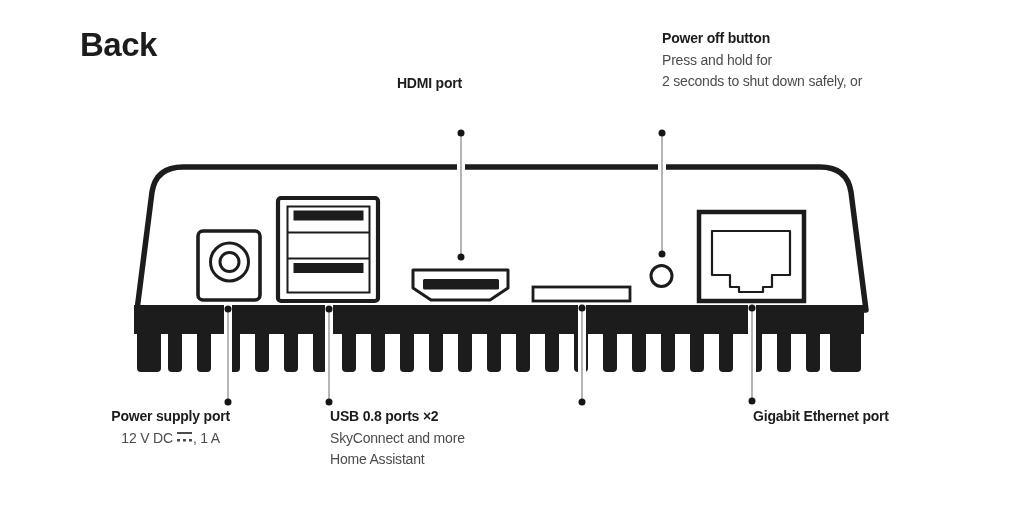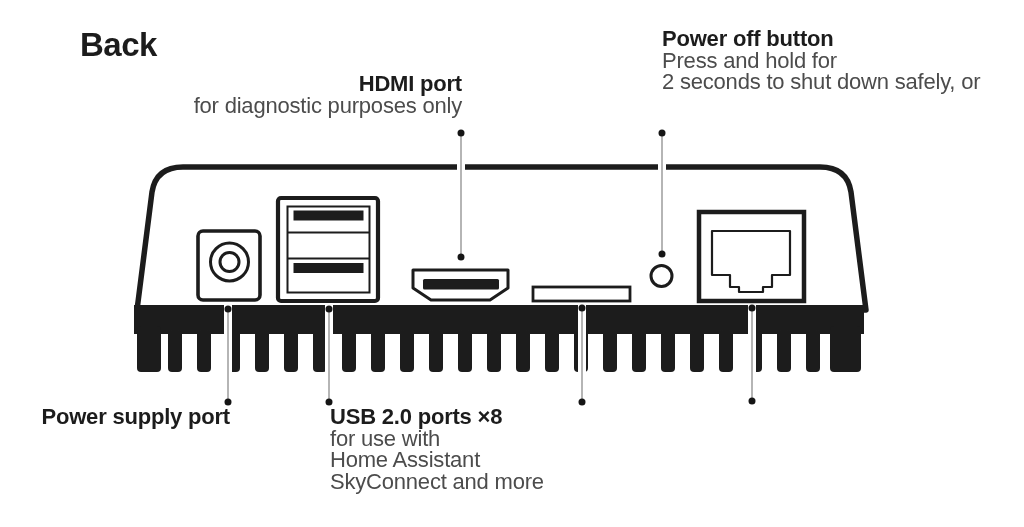--- a/index.html
+++ b/index.html
@@ -8,25 +8,25 @@
     font-family:"Liberation Sans",sans-serif;
     -webkit-font-smoothing:antialiased;
   }
   .stage{position:relative;width:1024px;height:527px;overflow:hidden;background:#ffffff;}
   #device-svg{position:absolute;left:0;top:0;width:1024px;height:527px;}
   .page-title{
     position:absolute;left:40px;top:26px;
     font-size:33px;font-weight:bold;color:#1c1c1c;letter-spacing:-0.5px;margin-left:40px;
   }
   .callout{
-    position:absolute;font-size:22px;line-height:21.6px;color:#4c4c4c;
+    position:absolute;font-size:14px;line-height:21.6px;color:#4c4c4c;
     letter-spacing:-0.2px;white-space:nowrap;
   }
   .co-title{font-weight:bold;color:#1c1c1c;}
-  .align-right{text-align:right;}
+  .align-right{text-align:center;}
   #callout-hdmi{right:562px;top:73px;}
   #callout-power-off{left:662px;top:28px;}
   #callout-power-supply{right:794px;top:406px;}
   #callout-usb{left:330px;top:406px;}
   #callout-microsd{left:581px;top:406px;}
   #callout-ethernet{left:753px;top:406px;}
   .dc-symbol{
     display:inline-block;width:15px;height:9px;margin:0 1px 0 4px;
     border-top:2.5px solid #4c4c4c;
     background:repeating-linear-gradient(90deg,#4c4c4c 0 3.2px,transparent 3.2px 5.8px);
@@ -120,35 +120,37 @@
         <circle cx="582" cy="402" r="3.5"></circle>
       <circle cx="752" cy="308" r="3.5"></circle>
         <circle cx="752" cy="401" r="3.5"></circle>
     </g>
   </svg>
 
   <div class="page-title">Back</div>
 
   <div class="callout align-right" id="callout-hdmi">
     <div class="co-title">HDMI port</div>
-    <div>for diagnostic purposes only</div>
   </div>
 
   <div class="callout" id="callout-power-off">
     <div class="co-title">Power off button</div>
     <div>Press and hold for</div>
     <div>2 seconds to shut down safely, or</div>
   </div>
 
   <div class="callout align-right" id="callout-power-supply">
     <div class="co-title">Power supply port</div>
+    <div><span>12 V DC</span><span class="dc-symbol"></span><span>, 1 A</span></div>
   </div>
 
   <div class="callout" id="callout-usb">
-    <div class="co-title">USB 2.0 ports ×8</div>
-    <div>for use with</div>
+    <div class="co-title">USB 0.8 ports ×2</div>
+    <div>SkyConnect and more</div>
     <div>Home Assistant</div>
-    <div>SkyConnect and more</div>
   </div>
 
 
+  <div class="callout" id="callout-ethernet">
+    <div class="co-title">Gigabit Ethernet port</div>
+  </div>
 
 </div>
 
 </body></html>

